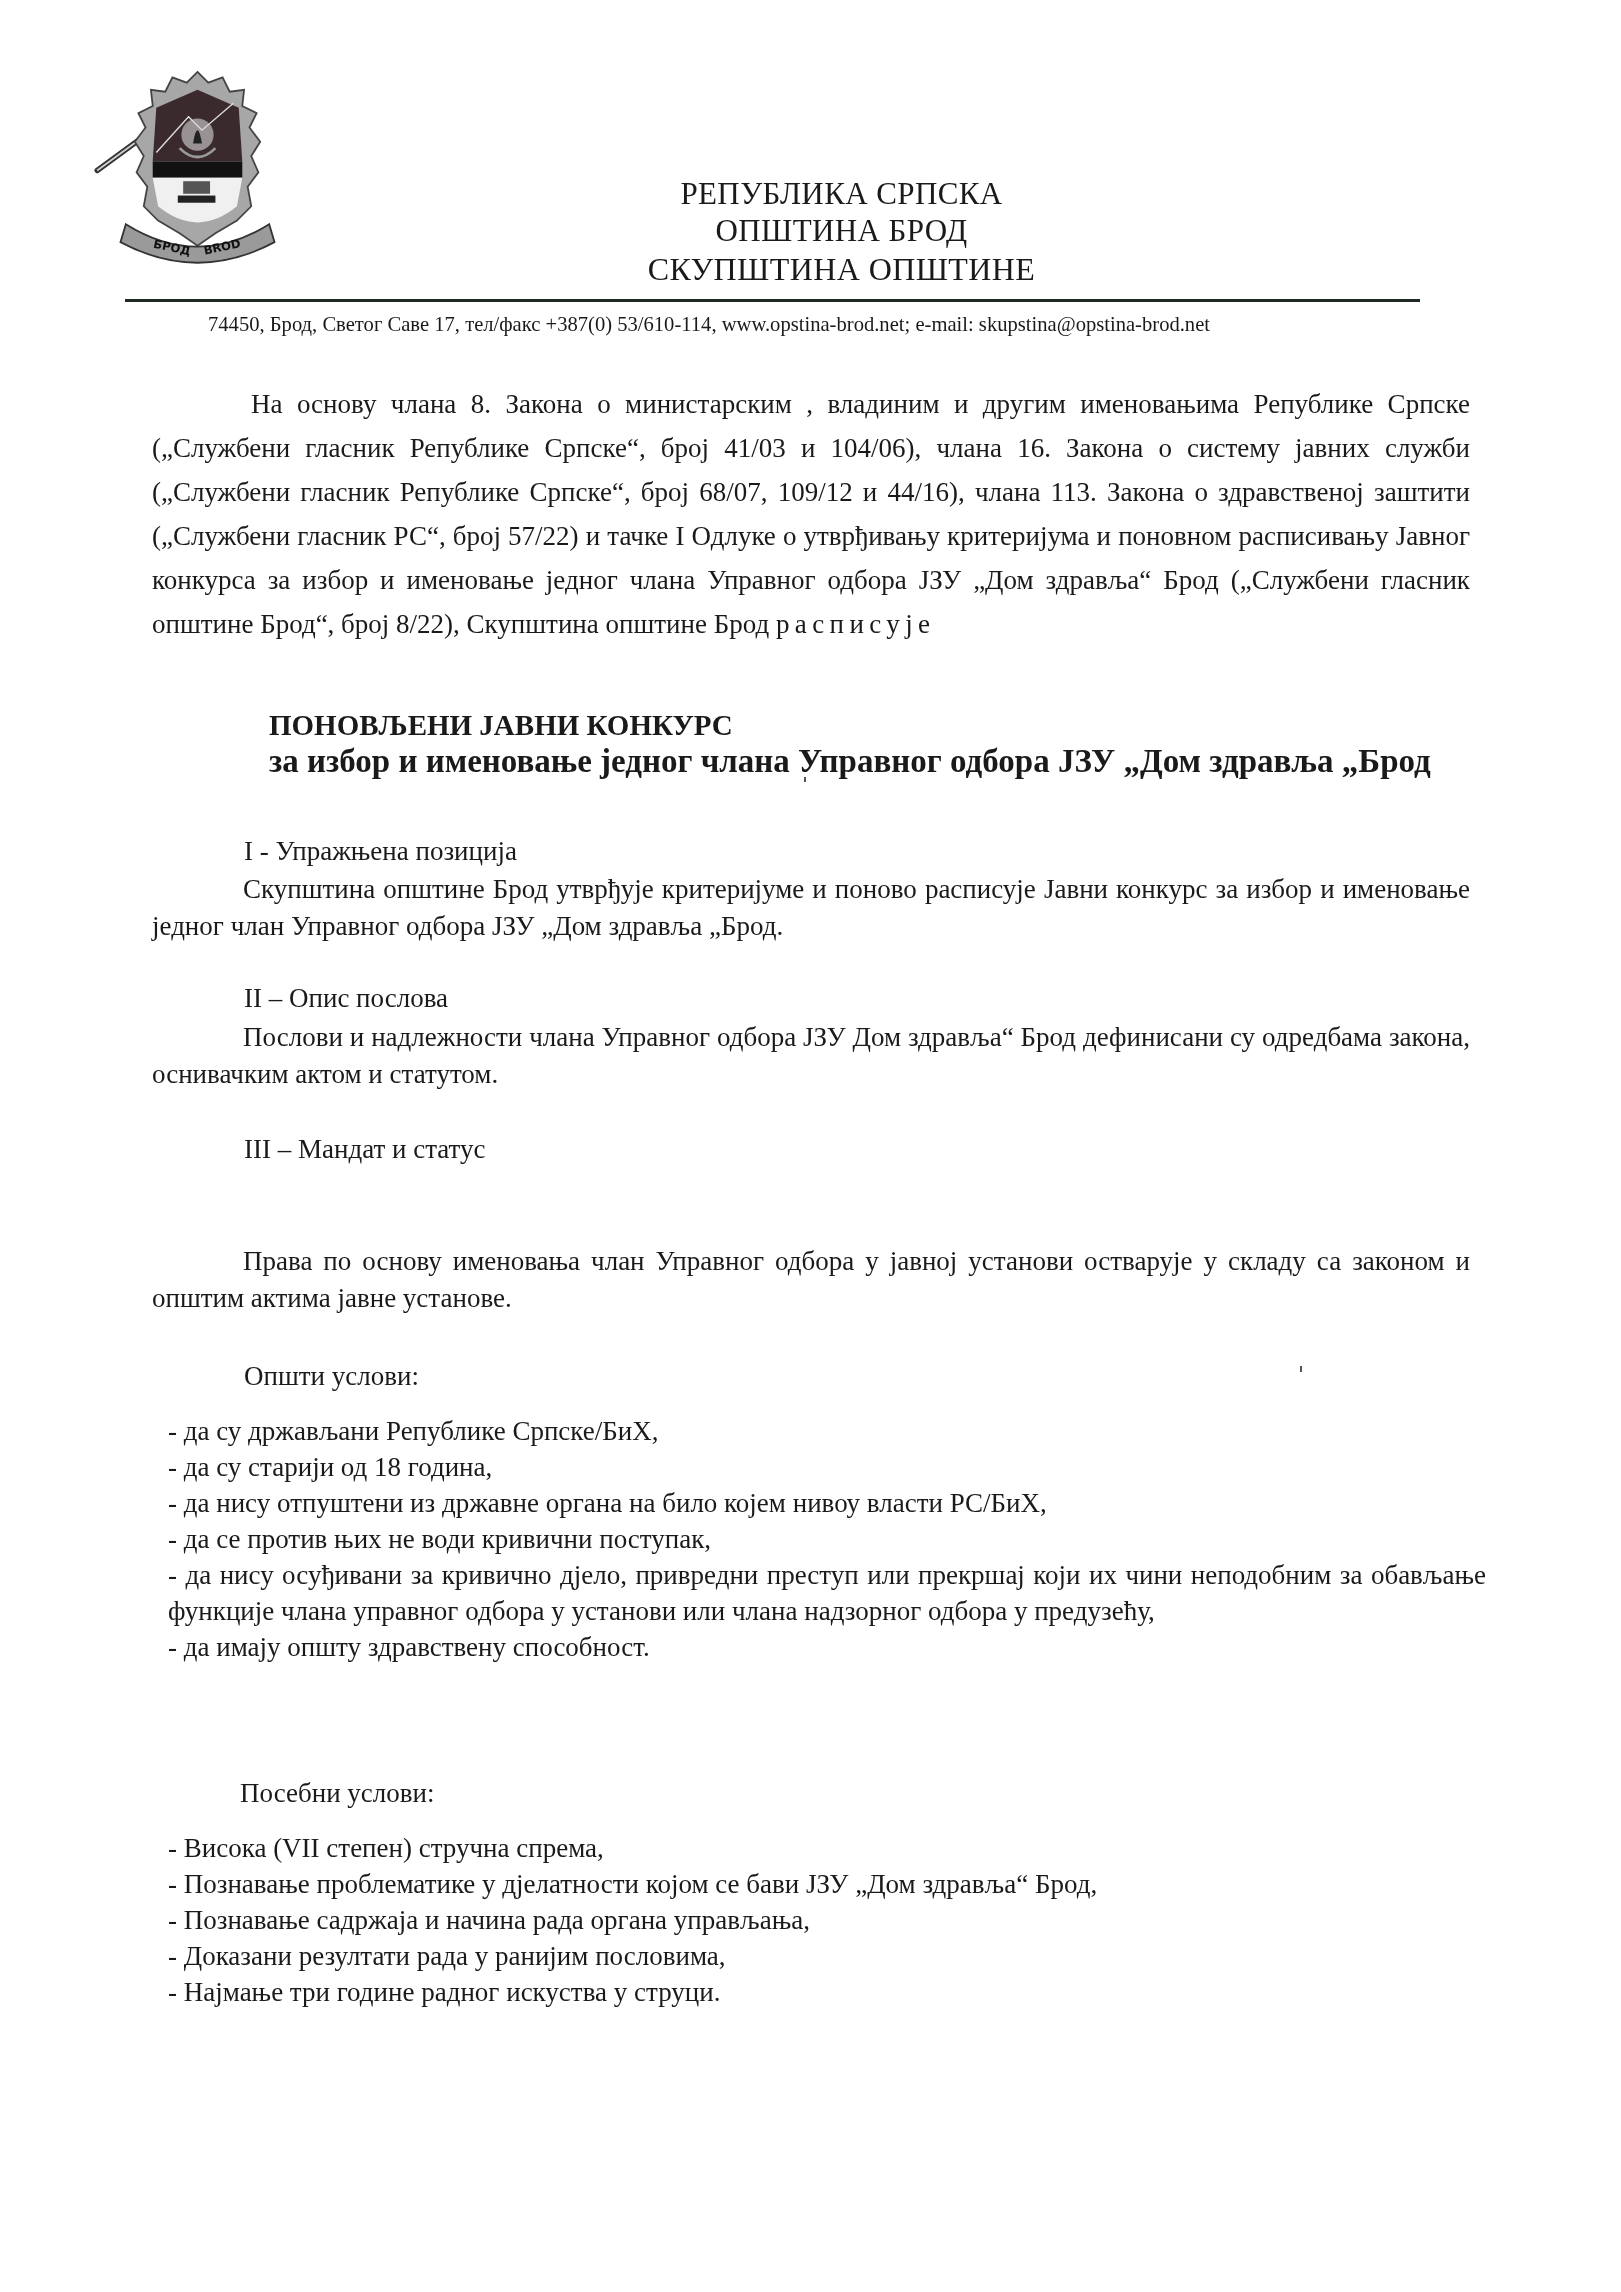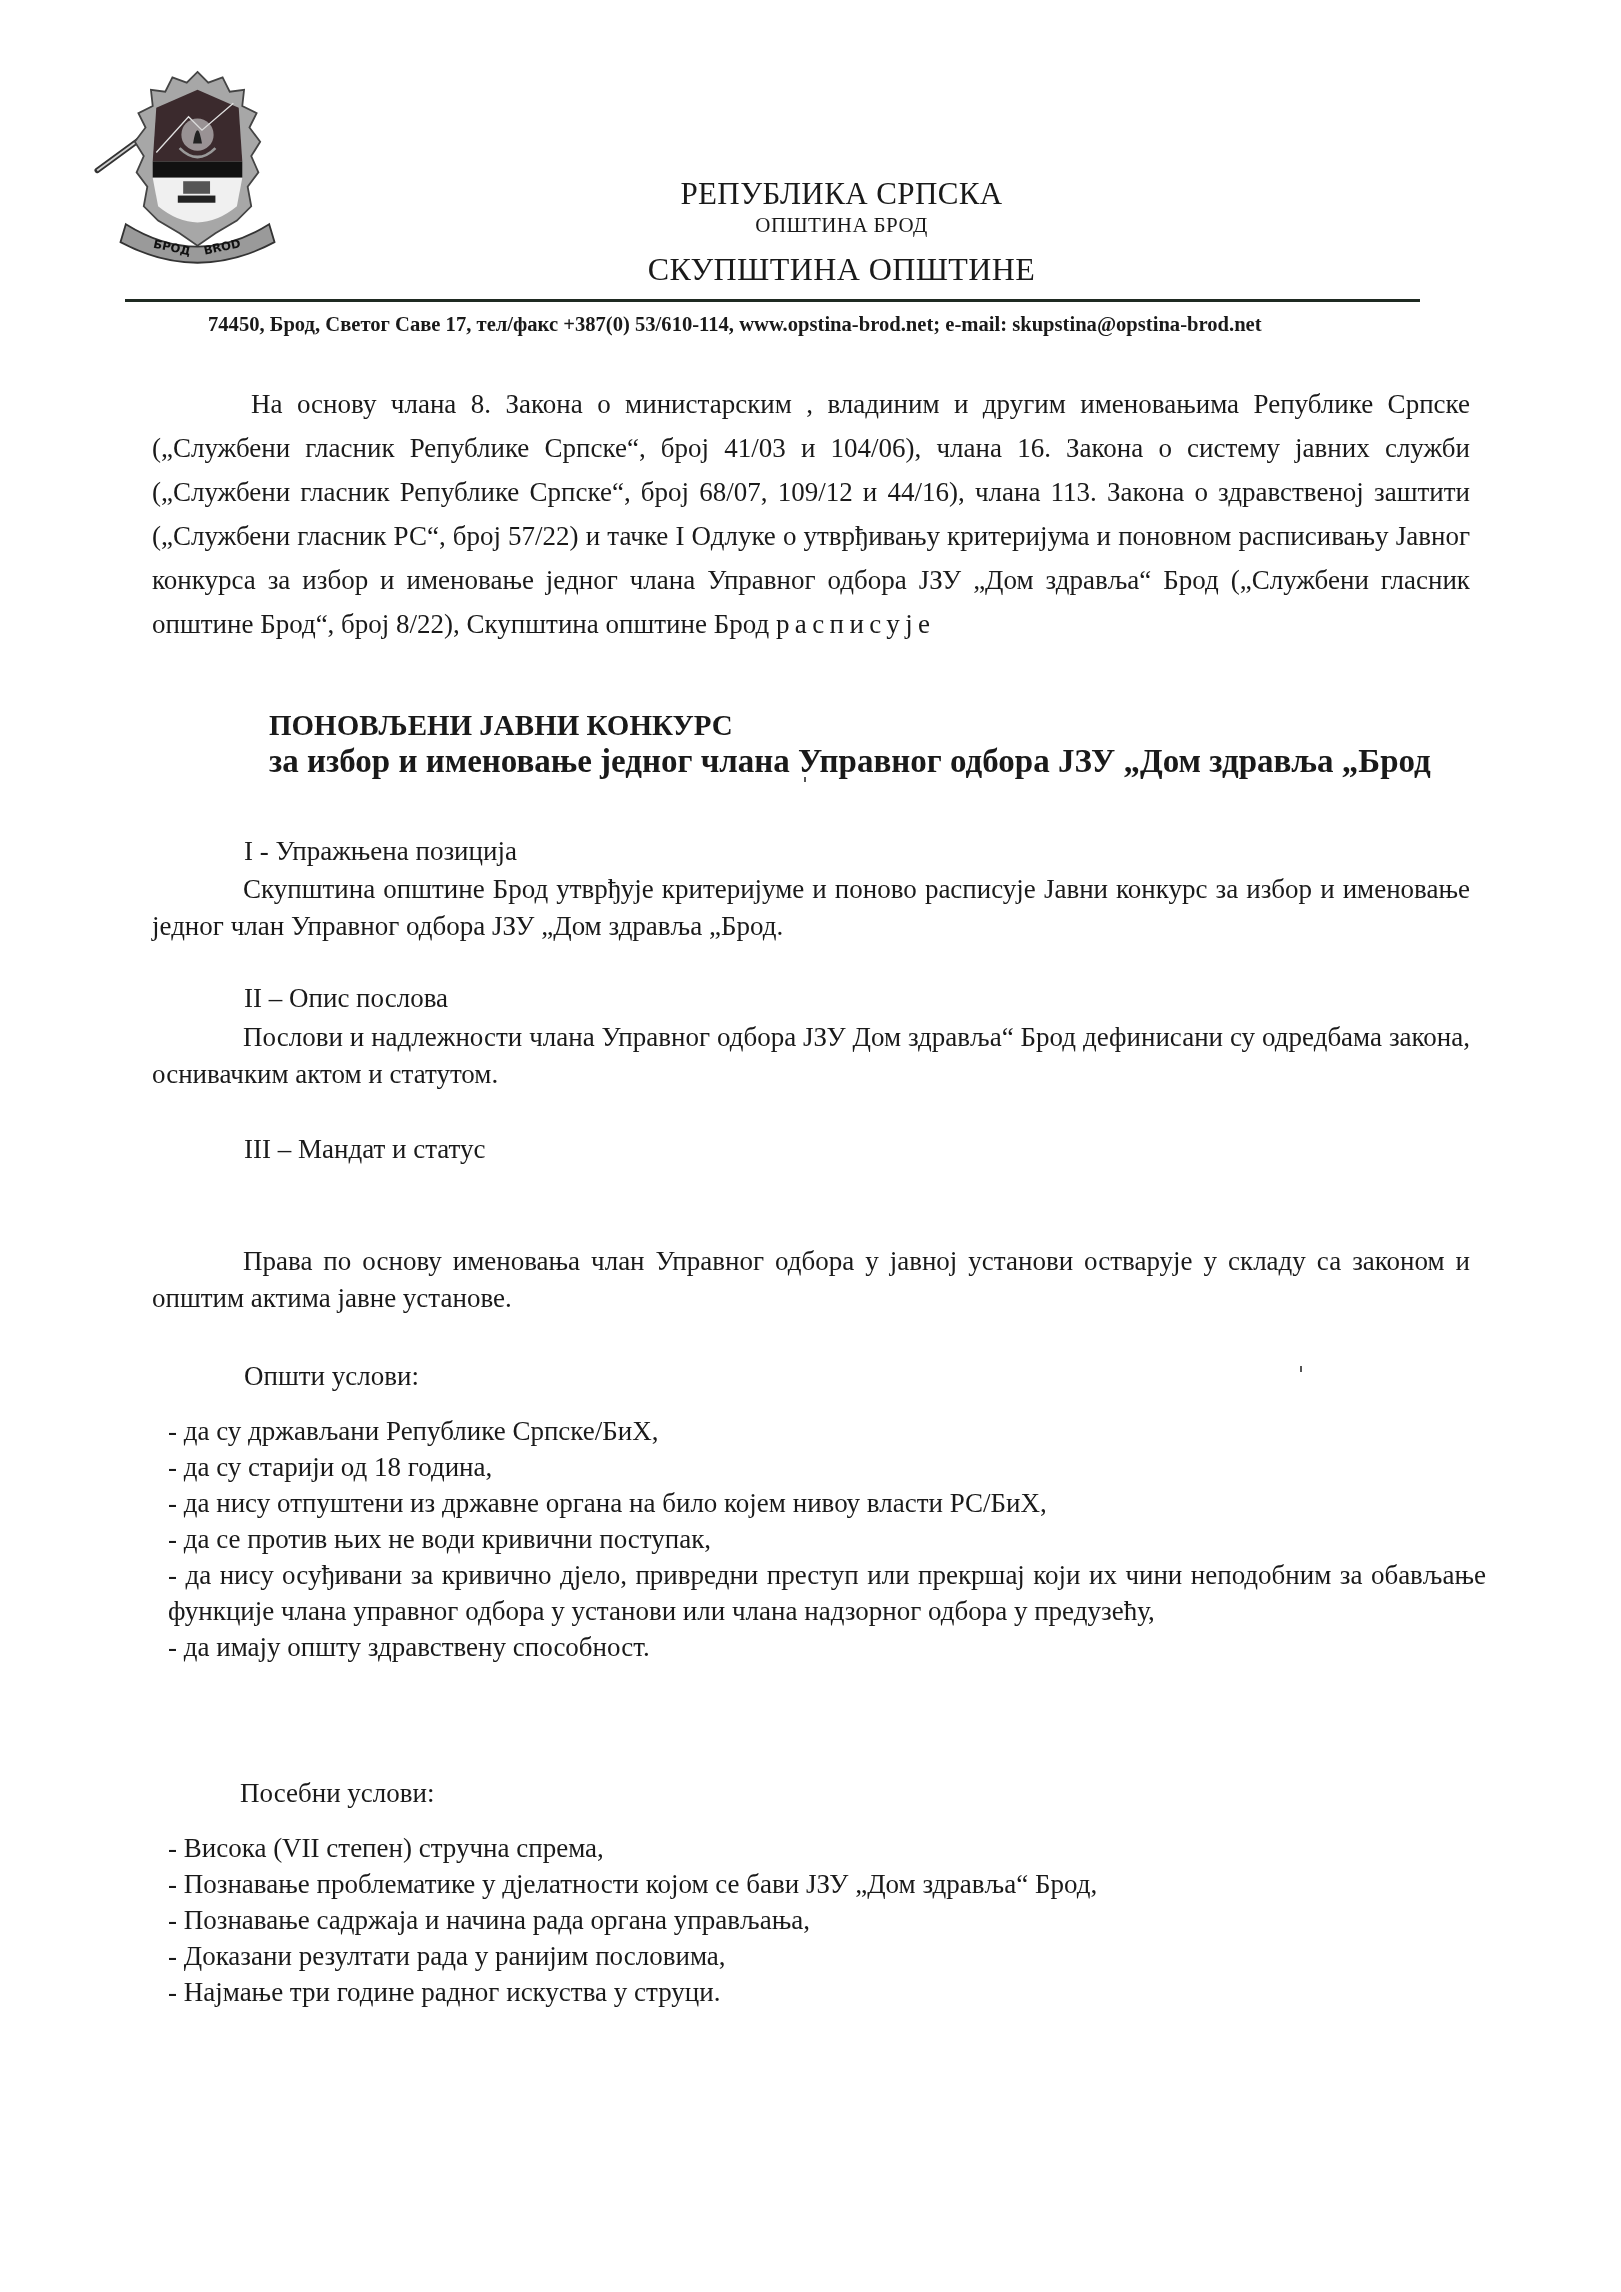--- a/index.html
+++ b/index.html
@@ -13,24 +13,24 @@
       color: #1a1a1a;
     }
     .page { position: absolute; left: 0; top: 0; width: 1621px; height: 2293px; }
 
     
     .crest { position: absolute; left: 90px; top: 63px; width: 215px; height: 206px; }
 
     
     .lh { position: absolute; left: 555px; width: 573px; text-align: center; }
     .lh-country { top: 176px; font-size: 31px; letter-spacing: 0.4px; }
-    .lh-municipality { top: 213px; font-size: 21px; letter-spacing: 0.4px; }
+    .lh-municipality { top: 213px; font-size: 31px; letter-spacing: 0.4px; }
     .lh-assembly { top: 251px; font-size: 32px; font-weight: normal; letter-spacing: 0.4px; }
     .rule { position: absolute; left: 125px; top: 299px; width: 1295px; height: 2.7px; background: #1f2a22; }
-    .contact { position: absolute; left: 208px; top: 313px; font-size: 20.6px; white-space: nowrap; font-weight: bold; }
+    .contact { position: absolute; left: 208px; top: 313px; font-size: 20.6px; white-space: nowrap; }
 
     
     .txt { position: absolute; left: 152px; width: 1318px; font-size: 27px; line-height: 44px; text-align: justify; }
     .intro { top: 382px; text-indent: 99px; }
     .spaced { letter-spacing: 5.4px; }
 
     .title { position: absolute; left: 269px; width: 1209px; font-weight: bold; }
     .title-main { top: 709px; font-size: 29px; }
     .title-sub { top: 743px; font-size: 33px; }
 

